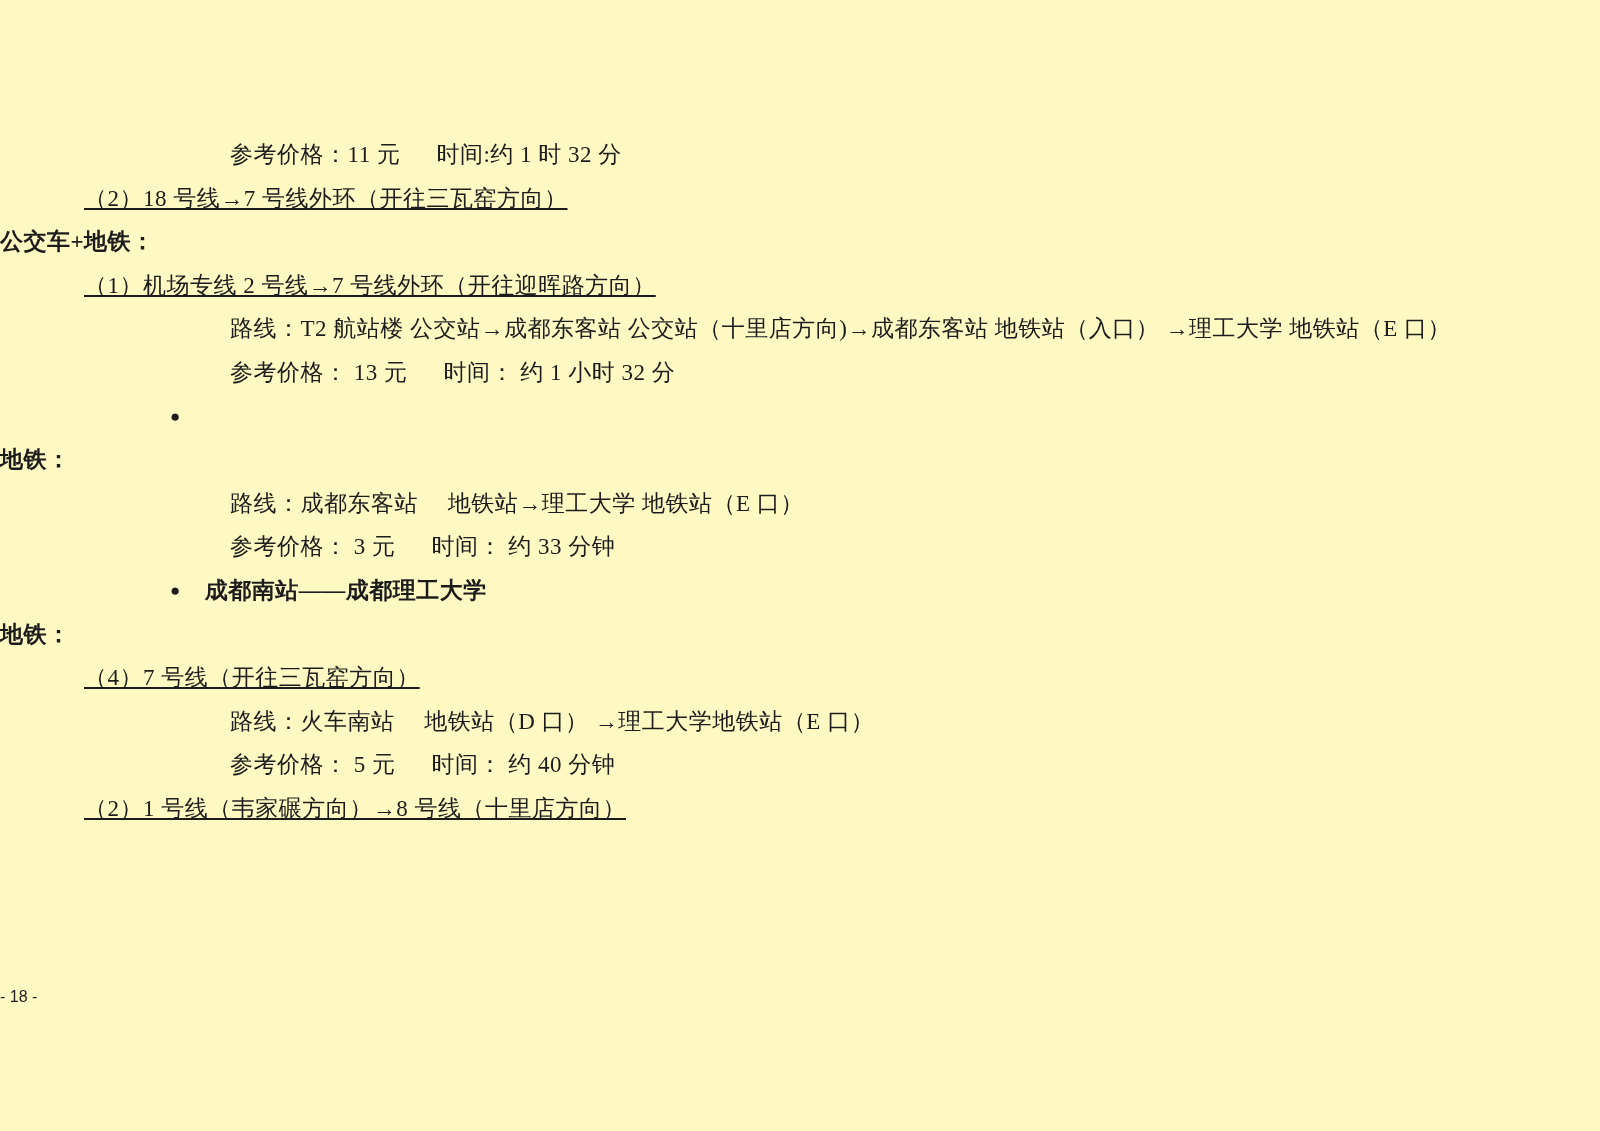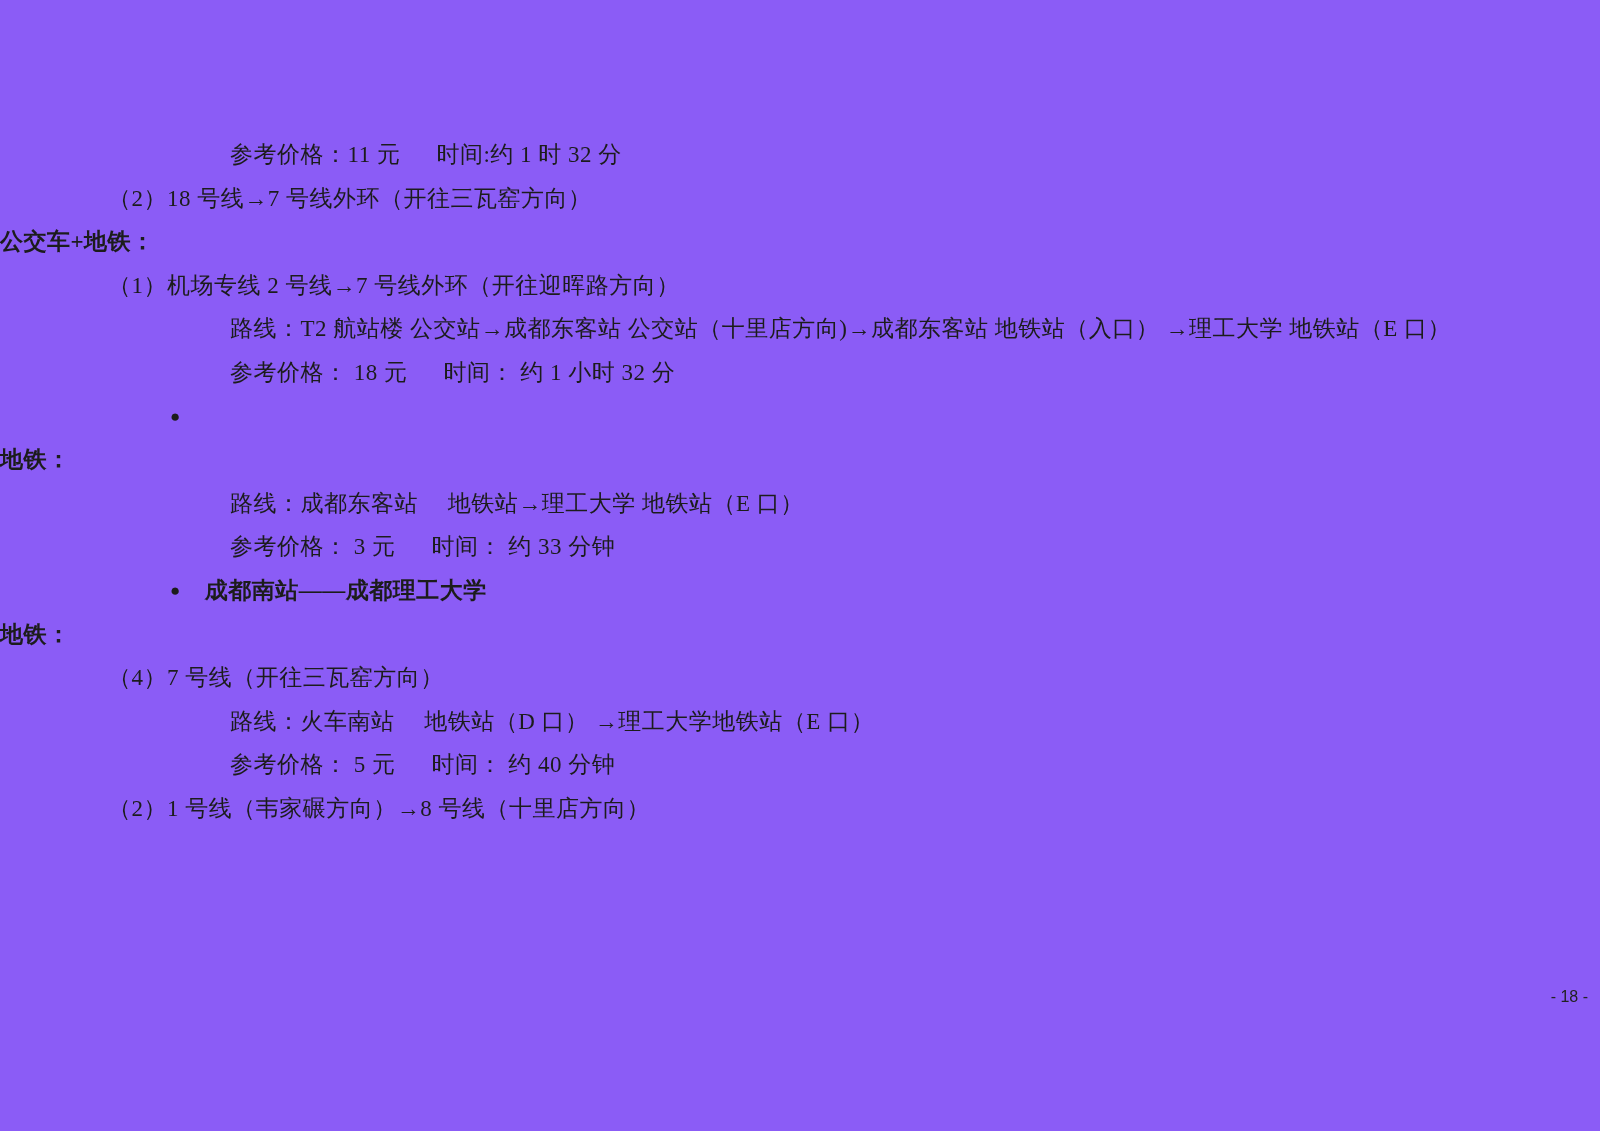--- a/index.html
+++ b/index.html
@@ -4,71 +4,71 @@
 <style>
   html, body {
     margin: 0;
     padding: 0;
     background: #ffffff;
   }
   .page {
     position: relative;
     width: 1600px;
     height: 1131px;
-    background: #8b5cf6;
+    background: #fef9c3;
     overflow: hidden;
     font-family: "Liberation Serif", "DejaVu Serif", serif;
     color: #1c1c1c;
   }
   .content {
     position: absolute;
     top: 133px;
     left: 0;
     right: 0;
   }
   .ln {
     height: 43.6px;
     line-height: 43.6px;
     font-size: 23px;
     white-space: pre;
     letter-spacing: 0.5px;
   }
   .ln-detail  { padding-left: 230px; }
-  .ln-item    { padding-left: 108px; }
+  .ln-item    { padding-left: 84px; text-decoration: underline; }
   .ln-section { font-weight: bold; }
   .ln-bullet  { padding-left: 170px; font-weight: bold; display: flex; align-items: center; }
   .bullet {
     font-size: 17px;
     line-height: 43.6px;
     margin-right: 24px;
     font-weight: normal;
   }
   .footer {
     position: absolute;
     top: 988px;
     left: 0;
     width: 1588px;
-    text-align: right;
+    text-align: left;
     font-size: 16px;
     font-family: "Liberation Sans", "DejaVu Sans", sans-serif;
     color: #222222;
   }
 </style>
 </head>
 <body>
 
 <div class="page">
   <div class="content">
 
     <div class="ln ln-detail">参考价格：11 元　  时间:约 1 时 32 分</div>
     <div class="ln ln-item">（2）18 号线→7 号线外环（开往三瓦窑方向）</div>
     <div class="ln ln-section">公交车+地铁：</div>
     <div class="ln ln-item">（1）机场专线 2 号线→7 号线外环（开往迎晖路方向）</div>
     <div class="ln ln-detail">路线：T2 航站楼 公交站→成都东客站 公交站（十里店方向)→成都东客站 地铁站（入口） →理工大学 地铁站（E 口）</div>
-    <div class="ln ln-detail">参考价格： 18 元　  时间： 约 1 小时 32 分</div>
+    <div class="ln ln-detail">参考价格： 13 元　  时间： 约 1 小时 32 分</div>
 
     <div class="ln ln-bullet">
       <span class="bullet">●</span>
     </div>
 
     <div class="ln ln-section">地铁：</div>
     <div class="ln ln-detail">路线：成都东客站　 地铁站→理工大学 地铁站（E 口）</div>
     <div class="ln ln-detail">参考价格： 3 元　  时间： 约 33 分钟</div>
 
     <div class="ln ln-bullet">

